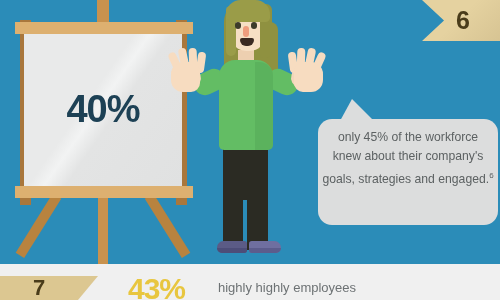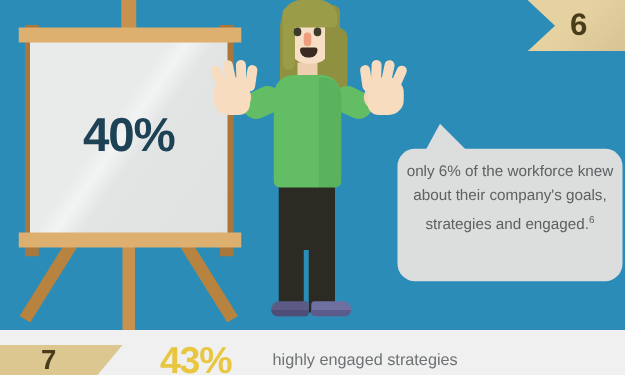--- a/index.html
+++ b/index.html
@@ -468,25 +468,25 @@
   <div class="char hair-side-r"></div>
   <div class="char hair-front"></div>
   <div class="char eye-l"></div>
   <div class="char eye-r"></div>
   <div class="char nose"></div>
   <div class="char mouth"></div>
 
   <div class="bubble-tail"></div>
   <div class="bubble"></div>
   <div class="bubble-text">
-    <span>only 6% of the</span>
+    <span>only 45% of the</span>
     <span>workforce knew about</span>
     <span>their company's goals,</span>
     <span>strategies and engaged.</span><sup>6</sup>
   </div>
 
   <div class="bottom-strip"></div>
   <div class="banner7"></div>
   <div class="banner7-num">7</div>
   <div class="pct43">43%</div>
-  <div class="bottom-caption">highly engaged strategies</div>
+  <div class="bottom-caption">highly highly employees</div>
 
 </div>
 
 </body></html>

